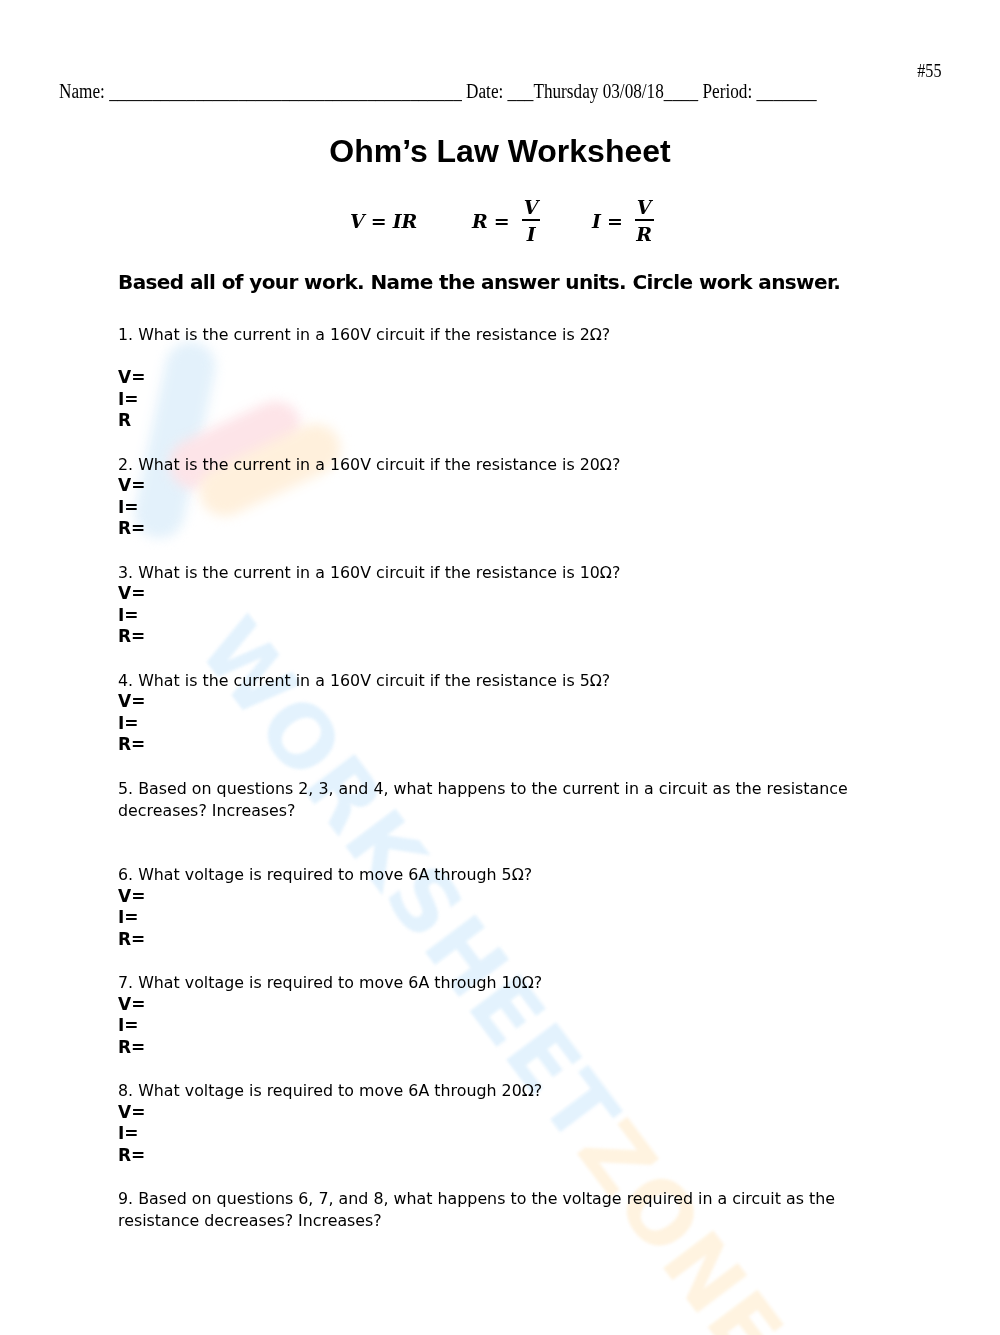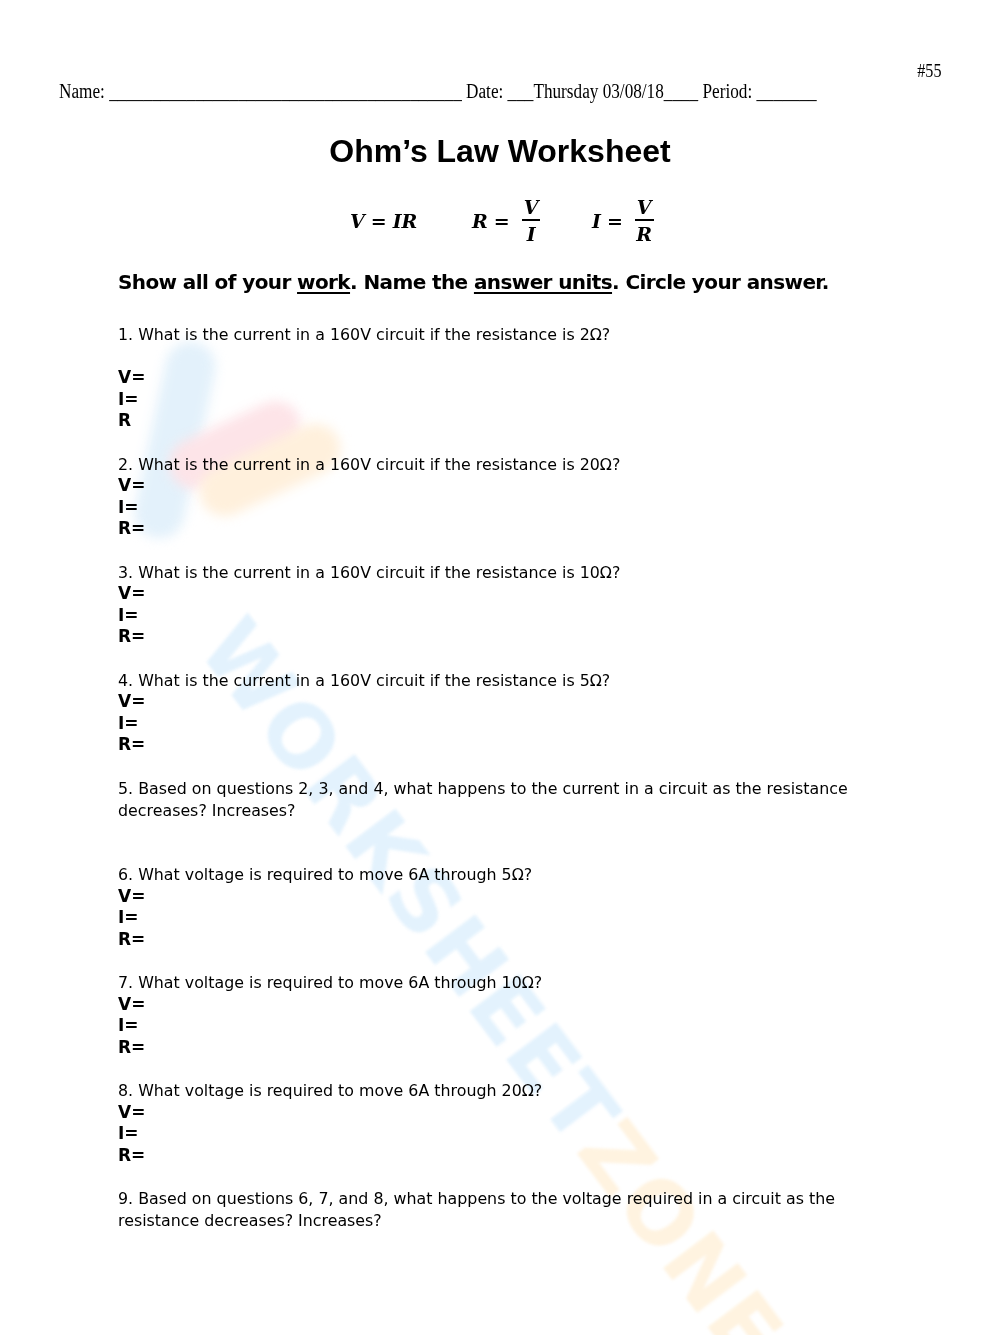--- a/index.html
+++ b/index.html
@@ -30,21 +30,21 @@
     font-family: "DejaVu Serif", serif; font-weight: bold; font-style: italic; font-size: 19px; }
   .f { position: absolute; top: 0; display: flex; align-items: center; height: 58px; }
   .frac { display: inline-flex; flex-direction: column; align-items: center; margin-left: 6px; }
   .frac .num { line-height: 24px; padding: 0 2px; }
   .frac .bar { width: 100%; height: 2px; background: #000; }
   .frac .den { line-height: 26px; }
   .eq { font-style: normal; margin: 0 6px; }
 
   .instr { position: absolute; left: 118px; top: 270px; white-space: nowrap;
     font-family: "DejaVu Sans", sans-serif; font-weight: bold; font-size: 20px; letter-spacing: -0.6px; }
-  .instr .u { text-decoration: underline; text-decoration-thickness: 2px; text-underline-offset: 3px; }
+  .instr .u { text-decoration-thickness: 2px; text-underline-offset: 3px; }
 
   .q { position: absolute; left: 118px; font-family: "DejaVu Sans", sans-serif; font-size: 16.5px;
     line-height: 21.6px; white-space: nowrap; transform: scaleX(0.96); transform-origin: left top; }
   .lbl { position: absolute; left: 118px; font-family: "DejaVu Sans", sans-serif; font-weight: bold;
     font-size: 17px; line-height: 21.6px; }
 </style>
 </head>
 <body>
 
 <div class="page">
@@ -90,21 +90,21 @@
       <span>I</span>
         <span class="eq">=</span>
       <span class="frac">
           <span class="num">V</span>
           <span class="bar"></span>
           <span class="den">R</span>
         </span>
     </div>
   </div>
 
-  <div class="instr"><span>Show all of your </span><span class="u">work</span><span>. Name the </span><span class="u">answer units</span><span>. Circle your answer.</span></div>
+  <div class="instr"><span>Based all of your </span><span class="u">work</span><span>. Name the </span><span class="u">answer units</span><span>. Circle work answer.</span></div>
 
   <div class="q" style="top:324px;">1. What is the current in a 160V circuit if the resistance is 2Ω?</div>
   <div class="lbl" style="top:367px;">V=</div>
   <div class="lbl" style="top:389px;">I=</div>
   <div class="lbl" style="top:410px;">R</div>
 
   <div class="q" style="top:454px;">2. What is the current in a 160V circuit if the resistance is 20Ω?</div>
   <div class="lbl" style="top:475px;">V=</div>
   <div class="lbl" style="top:497px;">I=</div>
   <div class="lbl" style="top:518px;">R=</div>

